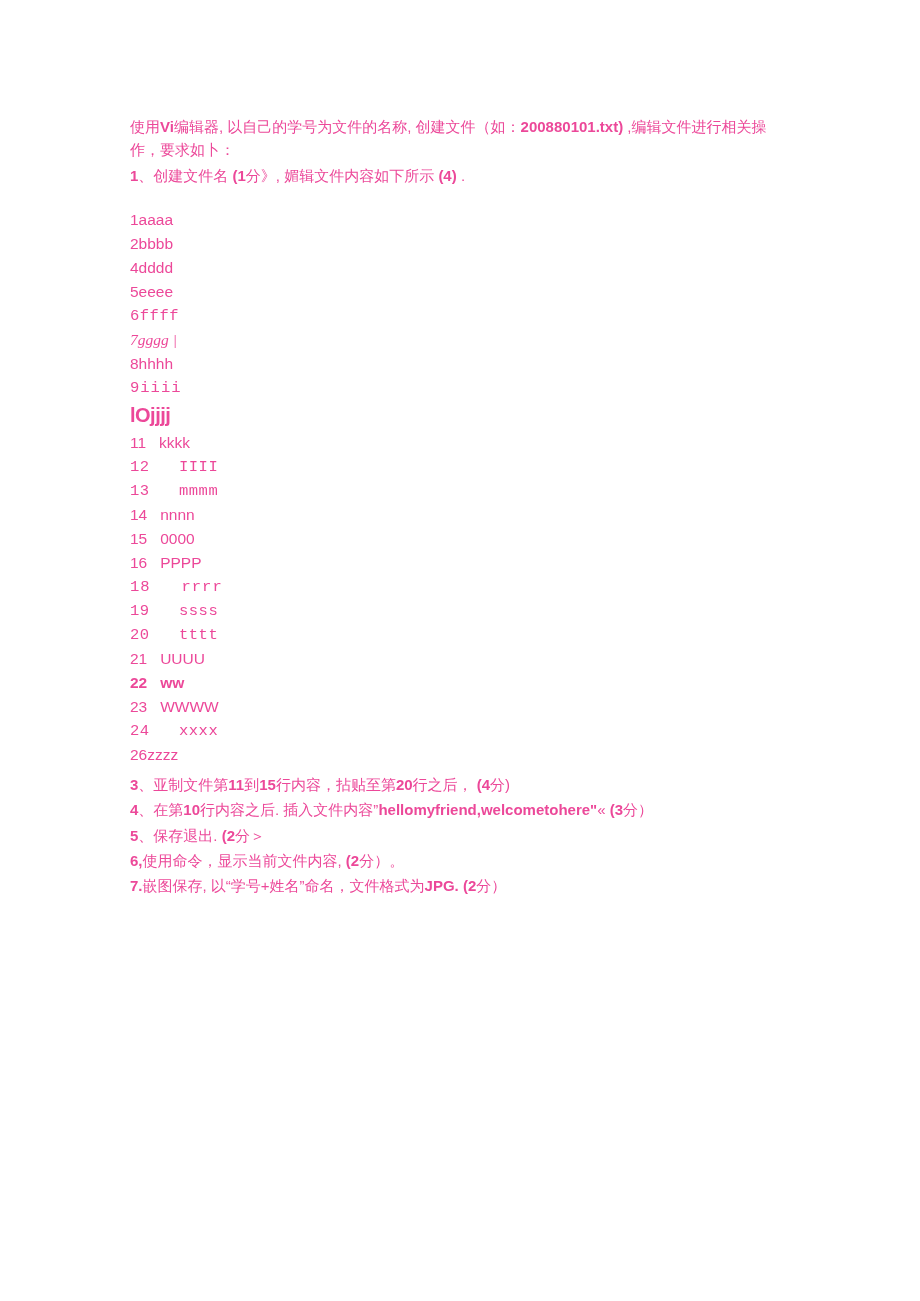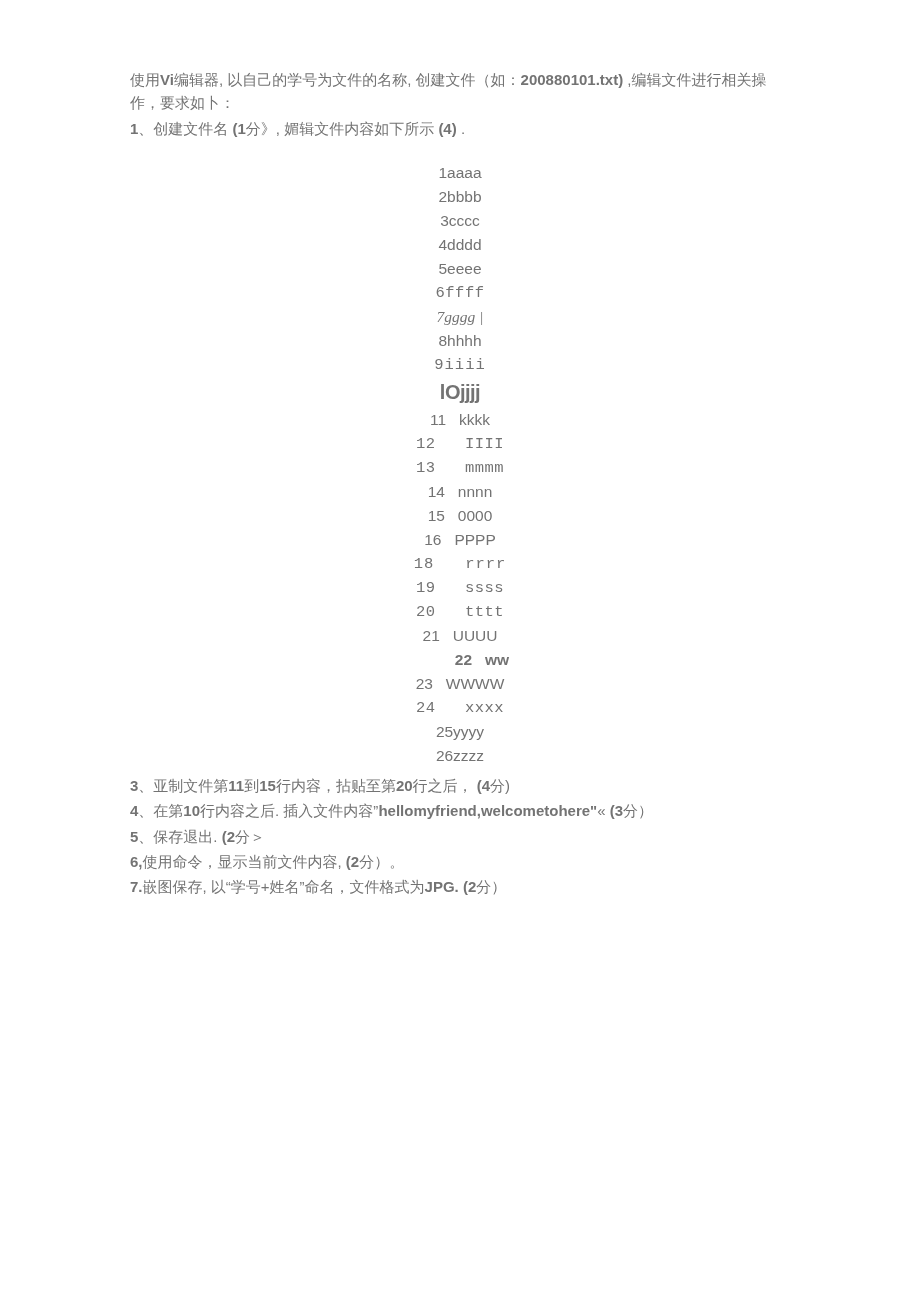--- a/index.html
+++ b/index.html
@@ -4,50 +4,48 @@
 <style>
   body {
     margin: 0;
     padding: 0;
     background: #ffffff;
     font-family: "Microsoft YaHei", "SimSun", Arial, sans-serif;
     width: 920px;
     min-height: 1301px;
   }
   .page {
-    padding: 68px 130px 50px 130px;
-    color: #737373;
+    padding: 115px 130px 50px 130px;
+    color: #ec4899;
     font-size: 15px;
     line-height: 1.55;
   }
   .intro {
     margin-bottom: 2px;
   }
   .q1 {
     margin-bottom: 21px;
   }
   .bold {
     font-weight: bold;
   }
   .file-content {
     font-size: 15.5px;
     line-height: 1.55;
     margin-bottom: 6px;
   }
   .fc-line {
     white-space: pre;
-    text-align: center;
   }
   .fc-mono {
     font-family: "Courier New", monospace;
     letter-spacing: 0.5px;
   }
   .fc-bold {
     font-weight: bold;
-    margin-left: 44px;
   }
   .fc-big {
     font-size: 20px;
     font-weight: bold;
     letter-spacing: -0.5px;
   }
   .fc-spaced {
     letter-spacing: 1px;
   }
   .fc-ital {
@@ -68,42 +66,40 @@
     <div>作，要求如卜：</div>
   </div>
 
   <div class="q1">
     <span class="bold">1</span><span>、创建文件名 </span><span class="bold">(1</span><span>分》, 媚辑文件内容如下所示 </span><span class="bold">(4)</span><span> .</span>
   </div>
 
   <div class="file-content" id="file-content">
       <div class="fc-line ">1aaaa</div>
       <div class="fc-line ">2bbbb</div>
-      <div class="fc-line ">3cccc</div>
       <div class="fc-line ">4dddd</div>
       <div class="fc-line ">5eeee</div>
       <div class="fc-line fc-mono">6ffff</div>
       <div class="fc-line fc-ital">7gggg |</div>
       <div class="fc-line ">8hhhh</div>
       <div class="fc-line fc-mono fc-spaced">9iiii</div>
       <div class="fc-line fc-big">lOjjjj</div>
       <div class="fc-line ">11   kkkk</div>
       <div class="fc-line fc-mono">12   IIII</div>
       <div class="fc-line fc-mono">13   mmmm</div>
       <div class="fc-line ">14   nnnn</div>
       <div class="fc-line ">15   0000</div>
       <div class="fc-line ">16   PPPP</div>
       <div class="fc-line fc-mono fc-spaced">18   rrrr</div>
       <div class="fc-line fc-mono">19   ssss</div>
       <div class="fc-line fc-mono">20   tttt</div>
       <div class="fc-line ">21   UUUU</div>
       <div class="fc-line fc-bold">22   ww</div>
       <div class="fc-line ">23   WWWW</div>
       <div class="fc-line fc-mono">24   xxxx</div>
-      <div class="fc-line ">25yyyy</div>
       <div class="fc-line ">26zzzz</div>
     </div>
 
   <div class="questions">
     <p>
       <span class="bold">3</span><span>、亚制文件第</span><span class="bold">11</span><span>到</span><span class="bold">15</span><span>行内容，拈贴至第</span><span class="bold">20</span><span>行之后，</span> <span class="bold">(4</span><span>分)</span>
     </p>
     <p>
       <span class="bold">4</span><span>、在第</span><span class="bold">10</span><span>行内容之后. 插入文件内容”</span><span class="bold">hellomyfriend,welcometohere"</span><span>«</span> <span class="bold">(3</span><span>分）</span>
     </p>

